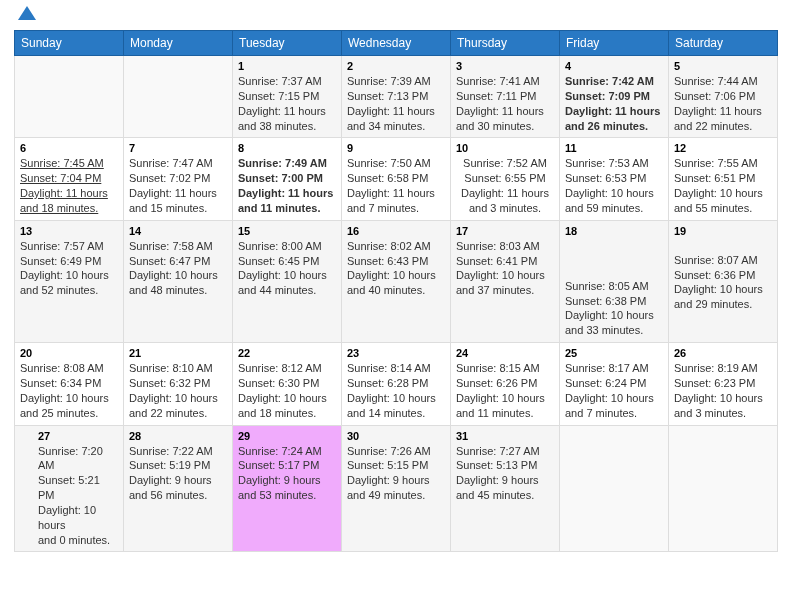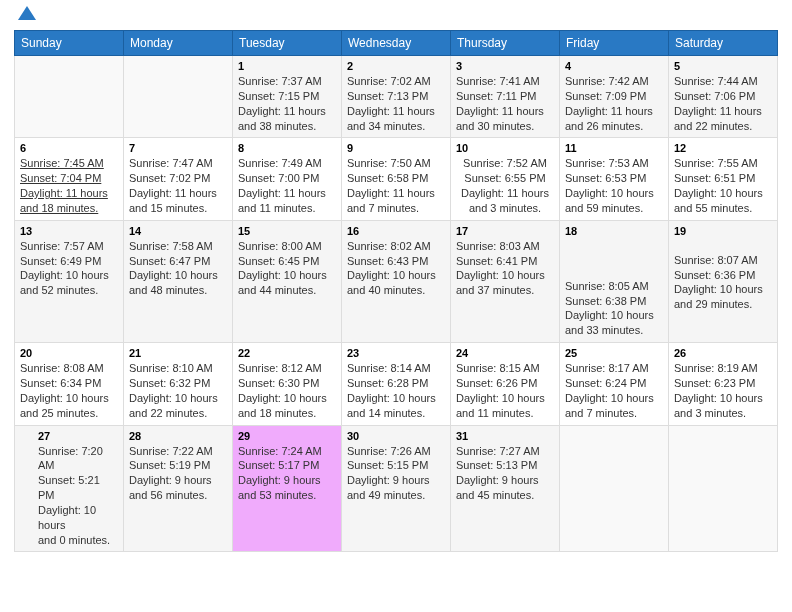--- a/index.html
+++ b/index.html
@@ -141,35 +141,35 @@
           <td class="empty-cell" style="background: rgb(242, 242, 242);"></td>
           <td style="background: rgb(245, 245, 245);">
             <span class="day-number">1</span>
             <div class="day-info" style="white-space: pre-line;">Sunrise: 7:37 AM
 Sunset: 7:15 PM
 Daylight: 11 hours
 and 38 minutes.</div>
           </td>
           <td style="background: rgb(245, 245, 245);">
             <span class="day-number">2</span>
-            <div class="day-info" style="white-space: pre-line;">Sunrise: 7:02 AM
+            <div class="day-info" style="white-space: pre-line;">Sunrise: 7:39 AM
 Sunset: 7:13 PM
 Daylight: 11 hours
 and 34 minutes.</div>
           </td>
           <td style="background: rgb(245, 245, 245);">
             <span class="day-number">3</span>
             <div class="day-info" style="white-space: pre-line;">Sunrise: 7:41 AM
 Sunset: 7:11 PM
 Daylight: 11 hours
 and 30 minutes.</div>
           </td>
           <td style="background: rgb(245, 245, 245);">
             <span class="day-number">4</span>
-            <div class="day-info" style="white-space: pre-line;">Sunrise: 7:42 AM
+            <div class="day-info" style="white-space: pre-line; font-weight: bold;">Sunrise: 7:42 AM
 Sunset: 7:09 PM
 Daylight: 11 hours
 and 26 minutes.</div>
           </td>
           <td style="background: rgb(245, 245, 245);">
             <span class="day-number">5</span>
             <div class="day-info" style="white-space: pre-line;">Sunrise: 7:44 AM
 Sunset: 7:06 PM
 Daylight: 11 hours
 and 22 minutes.</div>
@@ -185,21 +185,21 @@
           </td>
           <td>
             <span class="day-number">7</span>
             <div class="day-info" style="white-space: pre-line;">Sunrise: 7:47 AM
 Sunset: 7:02 PM
 Daylight: 11 hours
 and 15 minutes.</div>
           </td>
           <td>
             <span class="day-number">8</span>
-            <div class="day-info" style="white-space: pre-line;">Sunrise: 7:49 AM
+            <div class="day-info" style="white-space: pre-line; font-weight: bold;">Sunrise: 7:49 AM
 Sunset: 7:00 PM
 Daylight: 11 hours
 and 11 minutes.</div>
           </td>
           <td>
             <span class="day-number">9</span>
             <div class="day-info" style="white-space: pre-line;">Sunrise: 7:50 AM
 Sunset: 6:58 PM
 Daylight: 11 hours
 and 7 minutes.</div>

